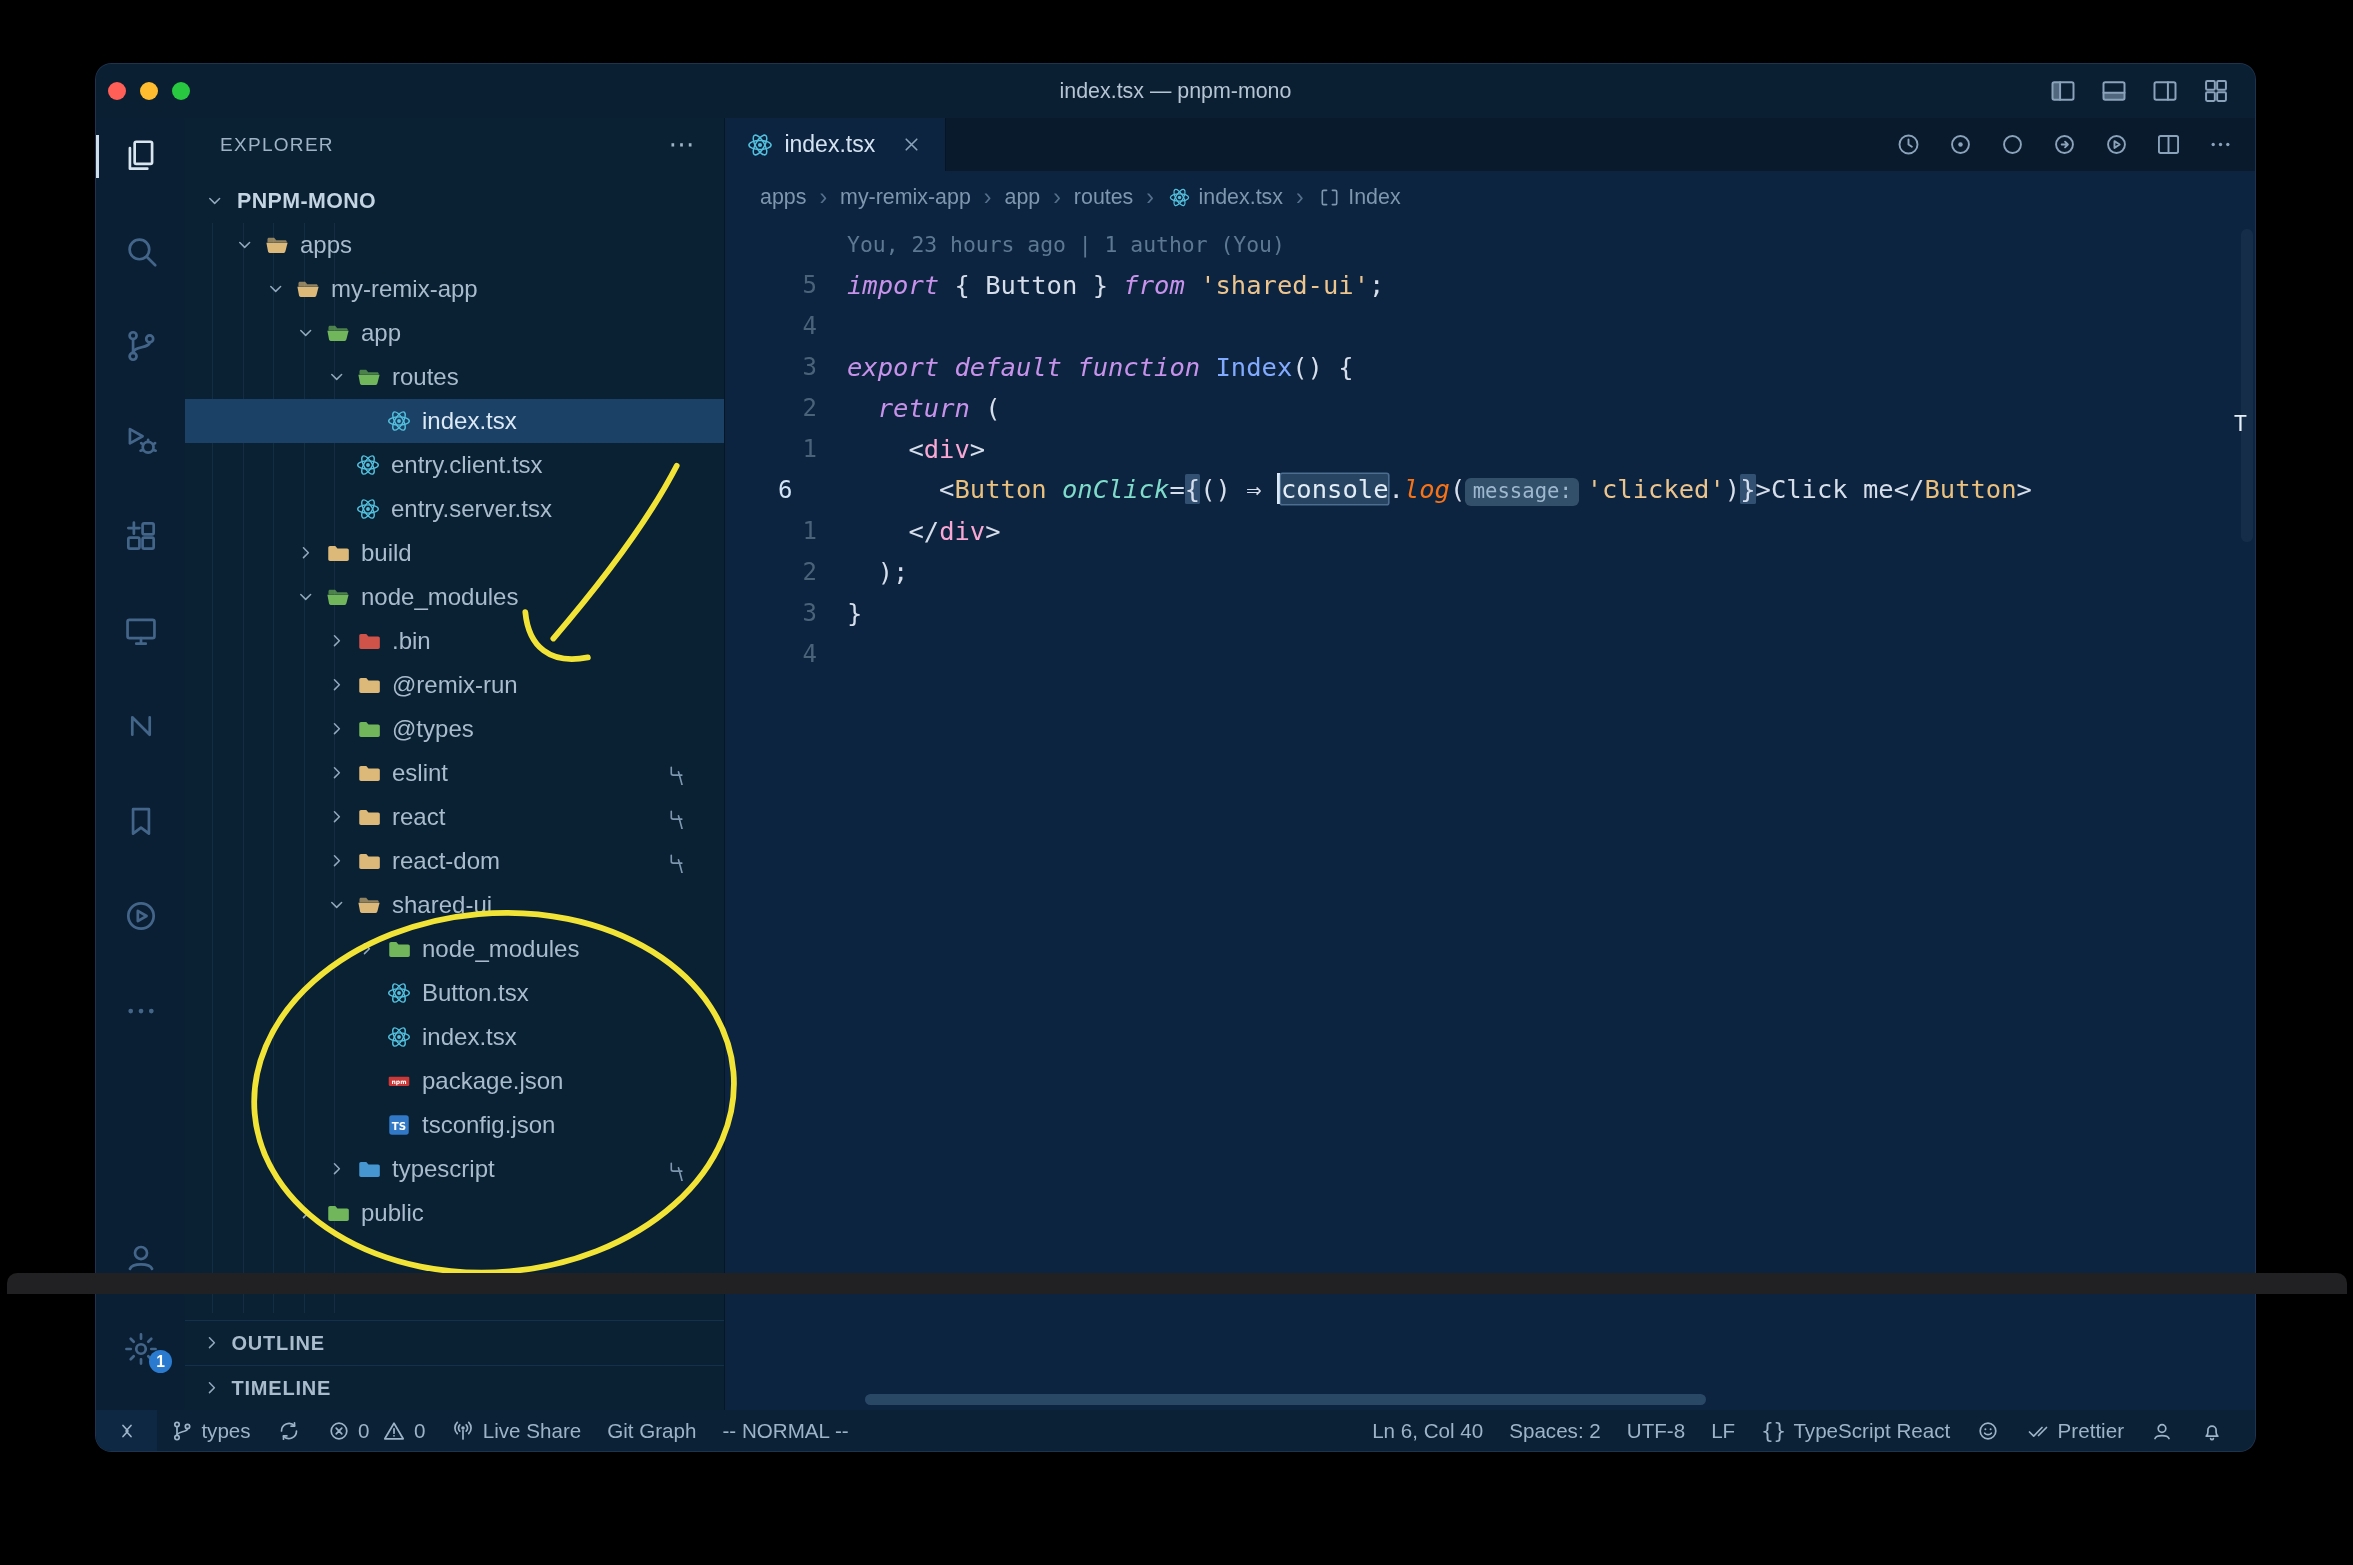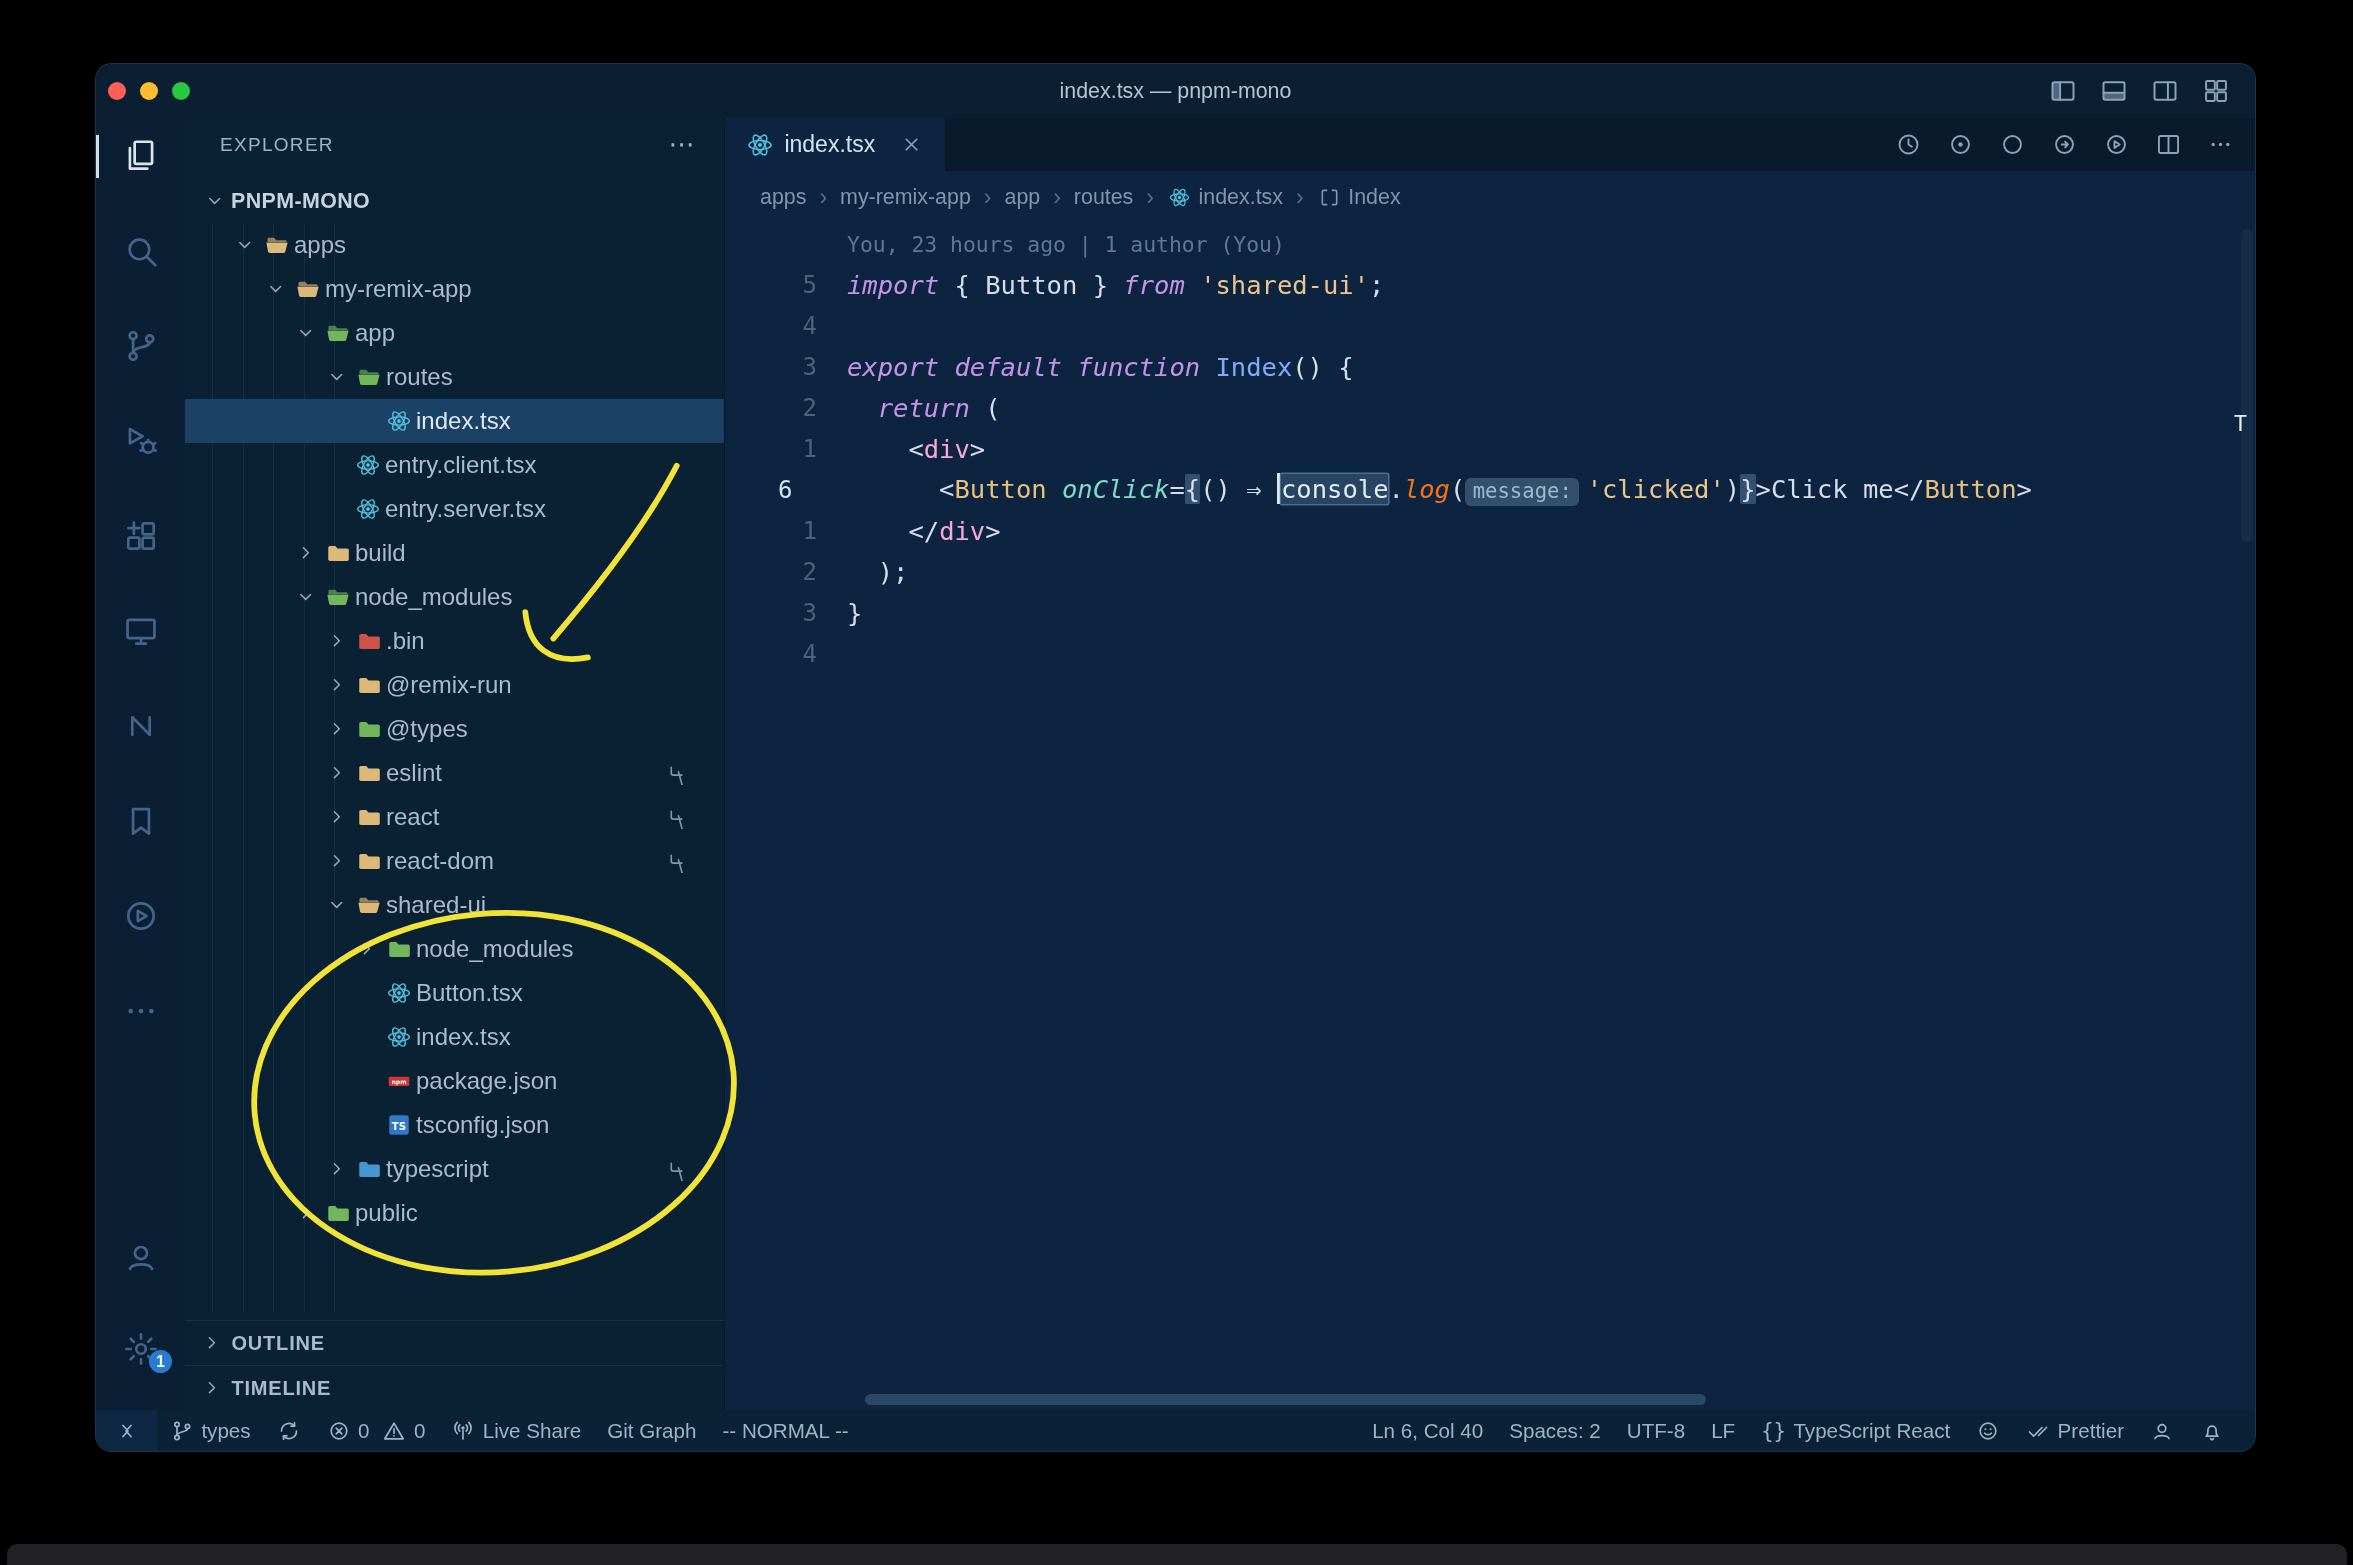--- a/index.html
+++ b/index.html
@@ -1,17 +1,17 @@
 <!DOCTYPE html>
 <html style="font-size:13px"><head>
 <meta charset="utf-8">
 <style>
   html,body{margin:0;padding:0;background:#000;width:2354px;height:1565px;overflow:hidden;
     font-family:"Liberation Sans",sans-serif;-webkit-font-smoothing:antialiased;}
-  .stage{position:relative;width:2354px;height:1565px;background:#000;}
+  .stage{position:relative;width:2354px;height:1294px;background:#000;}
 
   
   .vswindow{position:absolute;left:95px;top:63px;width:2161px;height:1389px;background:#0d2440;
     border-radius:16.5px;overflow:hidden;display:flex;flex-direction:column;
     box-shadow:0 33px 99px rgba(0,0,0,.75);border:0.8px solid rgba(255,255,255,.07);box-sizing:border-box;}
 
   
   .titlebar{height:54px;flex:0 0 auto;background:#0b1f33;position:relative;display:flex;align-items:center;}
   .lights{display:flex;gap:14px;padding-left:11.5px;align-items:center;}
   .light{width:18px;height:18px;border-radius:50%;}
@@ -41,21 +41,21 @@
   .sb-header .more{margin-left:auto;color:#9fb3c6;font-size:26px;letter-spacing:1.6px;cursor:pointer;}
   .tree{flex:1;position:relative;padding-top:8.2px;overflow:hidden;font-size:24px;color:#a8bccd;}
   .guide{position:absolute;width:0.8px;background:rgba(125,165,205,.10);top:52px;}
   .row{position:relative;height:44px;display:flex;align-items:center;white-space:nowrap;cursor:pointer;box-sizing:border-box;}
   .row.sel{background:#1c4166;color:#dbe9f5;}
   .row.bold{font-weight:bold;color:#c3d4e2;font-size:21.4px;letter-spacing:0.4px;}
   .chev{width:30px;height:26px;flex:0 0 auto;color:#92a9bd;display:inline-flex;align-items:center;justify-content:center;}
   .chev svg{width:21.4px;height:21.4px;}
   .t-ic{width:33px;height:28px;flex:0 0 auto;display:inline-flex;align-items:center;justify-content:center;}
   .t-ic svg{width:26px;height:26px;}
-  .row .lbl{margin-left:1px;}
+  .row .lbl{margin-left:7px;}
   .symlink{position:absolute;right:35px;color:#7e97ae;width:23px;height:23px;}
   .symlink svg{width:23px;height:23px;}
   .sb-section{height:44px;flex:0 0 auto;border-top:0.8px solid #14314c;display:flex;align-items:center;color:#a8bccd;
     font-weight:bold;font-size:20px;letter-spacing:0.8px;padding-left:11.5px;cursor:pointer;}
   .sb-section .chev{margin-right:5px;}
 
   
   .editor{flex:1;display:flex;flex-direction:column;min-width:0;background:#0d2440;}
   .tabbar{height:53px;flex:0 0 auto;background:#081a2b;display:flex;align-items:stretch;}
   .tab{display:flex;align-items:center;padding:0 21.4px;background:#0d2440;border-right:0.8px solid #061523;cursor:pointer;}

